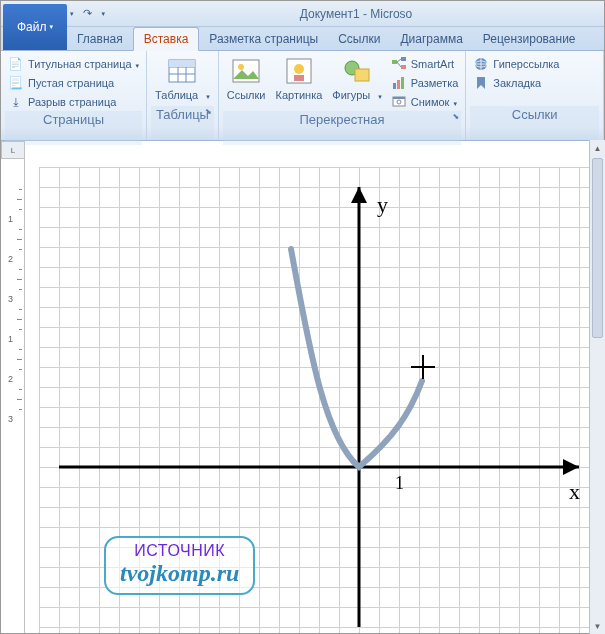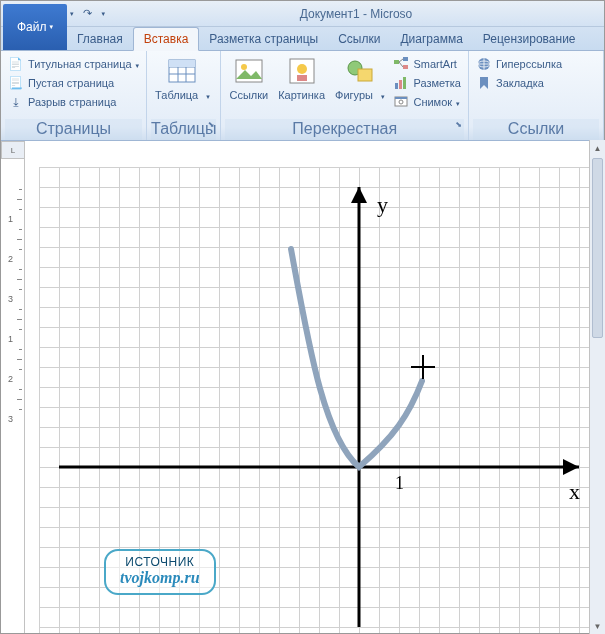--- a/index.html
+++ b/index.html
@@ -17,21 +17,21 @@
 .tabs { height:24px; background:linear-gradient(#d3e2f3,#c8dbf0); display:flex; align-items:flex-end; border-bottom:1px solid #9fb6d4; }
 .tab-file { background:linear-gradient(#3e7ad1,#2a5fb0); color:#fff; padding:16px 14px; font-size:12px; margin-left:2px; border-radius:2px 2px 0 0; cursor:pointer; display:flex; align-items:center; gap:3px; }
 .tab-file::after { content:"▾"; font-size:7px; }
 .tab { padding:4px 10px; color:#3b5d8a; cursor:pointer; font-size:12px; }
 .tab.active { background:#f2f6fb; border:1px solid #9fb6d4; border-bottom:1px solid #f2f6fb; border-radius:3px 3px 0 0; margin-bottom:-1px; color:#c2410c; }
 
 
 .ribbon { height:90px; background:linear-gradient(#f5f9fd,#e4edf8 85%,#d0dff0); display:flex; border-bottom:1px solid #9fb6d4; }
 .group { border-right:1px solid #c2d4ea; display:flex; flex-direction:column; padding:2px 4px 0; }
 .group-body { flex:1; display:flex; align-items:flex-start; gap:2px; }
-.group-label { text-align:center; color:#5a7aa6; font-size:16px; padding:1px 0 2px; background:rgba(200,220,240,.3); position:relative; }
+.group-label { text-align:center; color:#5a7aa6; font-size:13px; padding:1px 0 18px; background:rgba(200,220,240,.3); position:relative; }
 .group-label.launcher::after { content:"⬊"; position:absolute; right:2px; font-size:8px; color:#5a7aa6; }
 
 .vlist { display:flex; flex-direction:column; gap:1px; padding-top:2px; }
 .vitem { display:flex; align-items:center; gap:4px; padding:1px 3px; color:#3b5d8a; cursor:pointer; white-space:nowrap; border-radius:2px; }
 .micon { width:16px; height:16px; display:flex; align-items:center; justify-content:center; font-size:12px; }
 
 .big-btn { display:flex; flex-direction:column; align-items:center; padding:2px 4px; cursor:pointer; border-radius:3px; gap:2px; }
 .big-icon { width:32px; height:32px; display:flex; align-items:center; justify-content:center; }
 .big-label { text-align:right; color:#3b5d8a; font-size:11px; display:flex; align-items:center; gap:8px; }
 .drop-arrow::after { content:"▾"; font-size:7px; color:#3b5d8a; }
@@ -55,22 +55,22 @@
   background-size:20px 20px; }
 .axis { stroke:#000; stroke-width:3; }
 .arrow { fill:#000; }
 .curve { stroke:#8fa4bc; stroke-width:6; fill:none; stroke-linecap:round; }
 .axlbl { font-size:22px; fill:#000; font-family:serif; }
 .ticklbl { font-size:18px; fill:#000; font-family:serif; }
 .cursor-cross { stroke:#000; stroke-width:2; }
 
 
 .watermark { position:absolute; left:65px; bottom:42px; border:2px solid #4aa8c8; border-radius:14px; padding:4px 14px 6px; background:rgba(255,255,255,.55); }
-.wm-top { font-size:12px; color:#0c4a6e; text-align:center; letter-spacing:.5px; }
-.wm-main { font-size:16px; color:#2a8abb; font-style:italic; font-weight:bold; font-family:Georgia,serif; }
+.wm-top { font-size:16px; color:#6d28d9; text-align:center; letter-spacing:.5px; }
+.wm-main { font-size:24px; color:#2a8abb; font-style:italic; font-weight:bold; font-family:Georgia,serif; }
 
 
 .vscroll { position:absolute; right:0; top:140px; bottom:0; width:16px; background:#e9eef5; border-left:1px solid #c2c2c2; }
 .vscroll .thumb { position:absolute; top:18px; left:2px; right:2px; height:180px; background:#cfd9e6; border:1px solid #b0bdd0; border-radius:2px; }
 .vscroll .arr { height:16px; display:flex; align-items:center; justify-content:center; font-size:8px; color:#666; }
 .vscroll .arr.bot { position:absolute; bottom:0; left:0; right:0; }
 </style>
 </head>
 <body>
 

